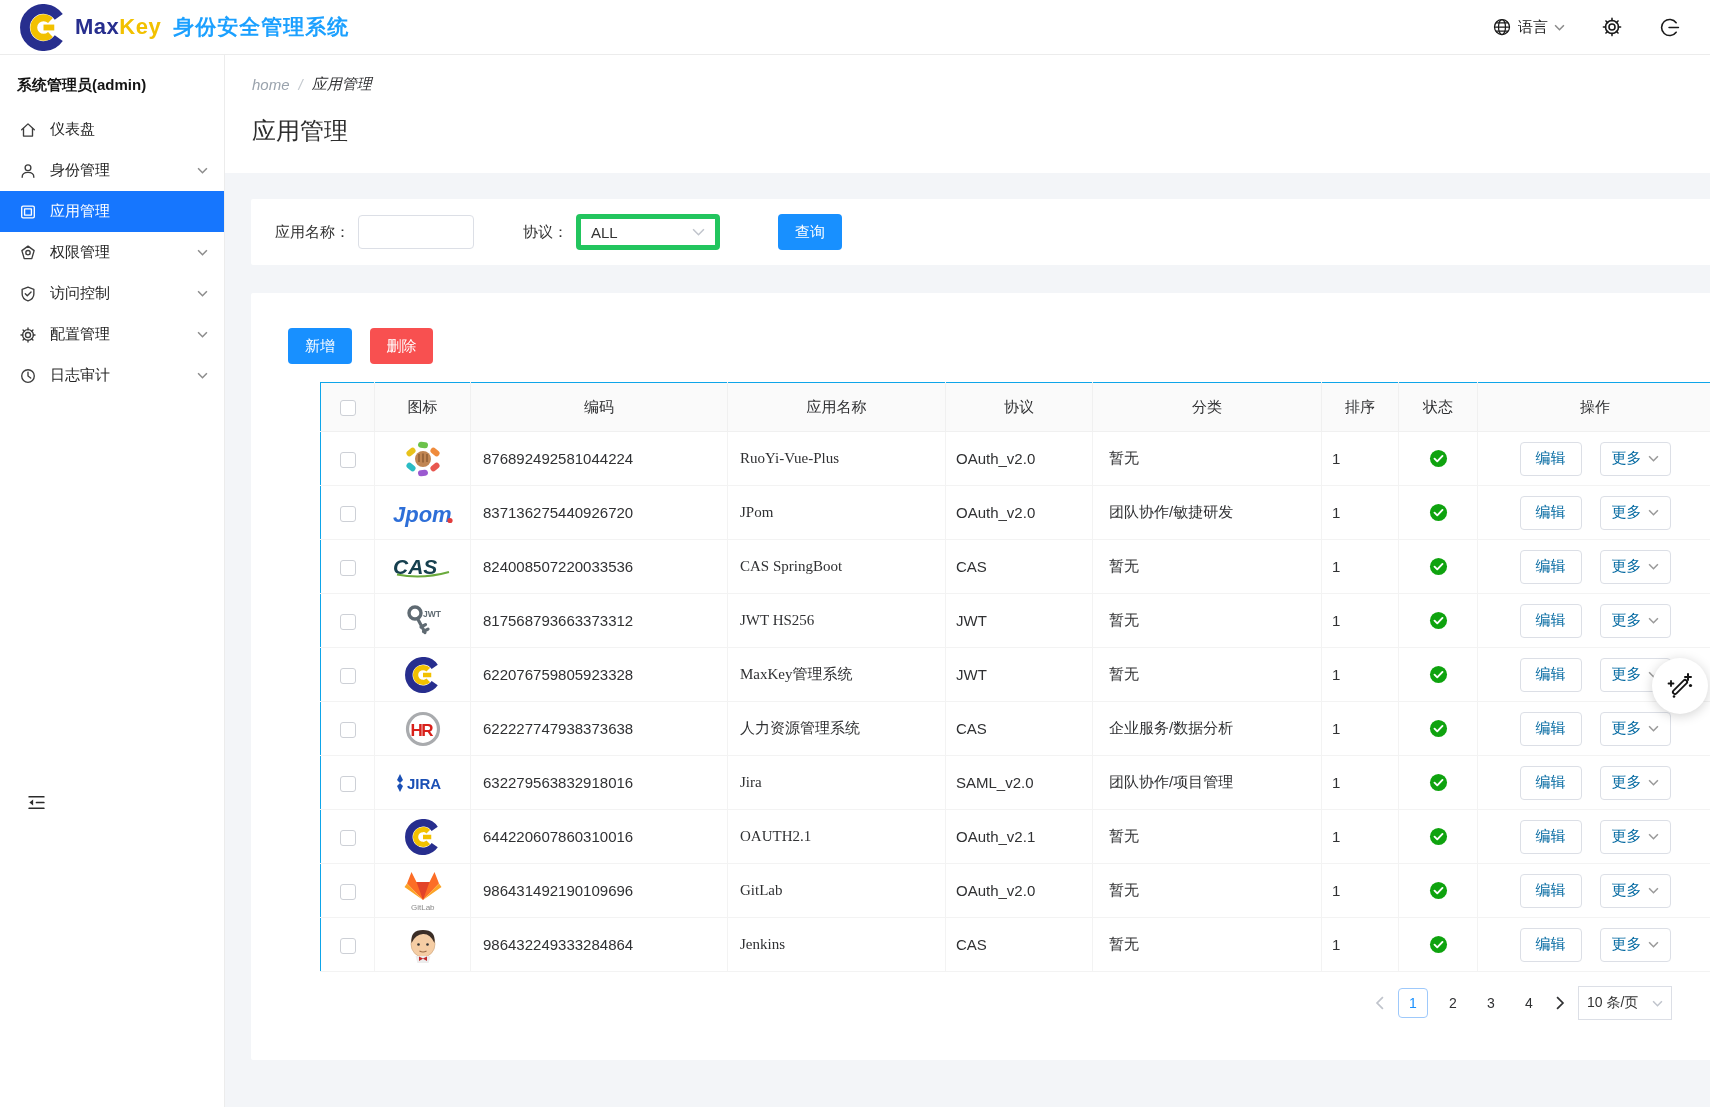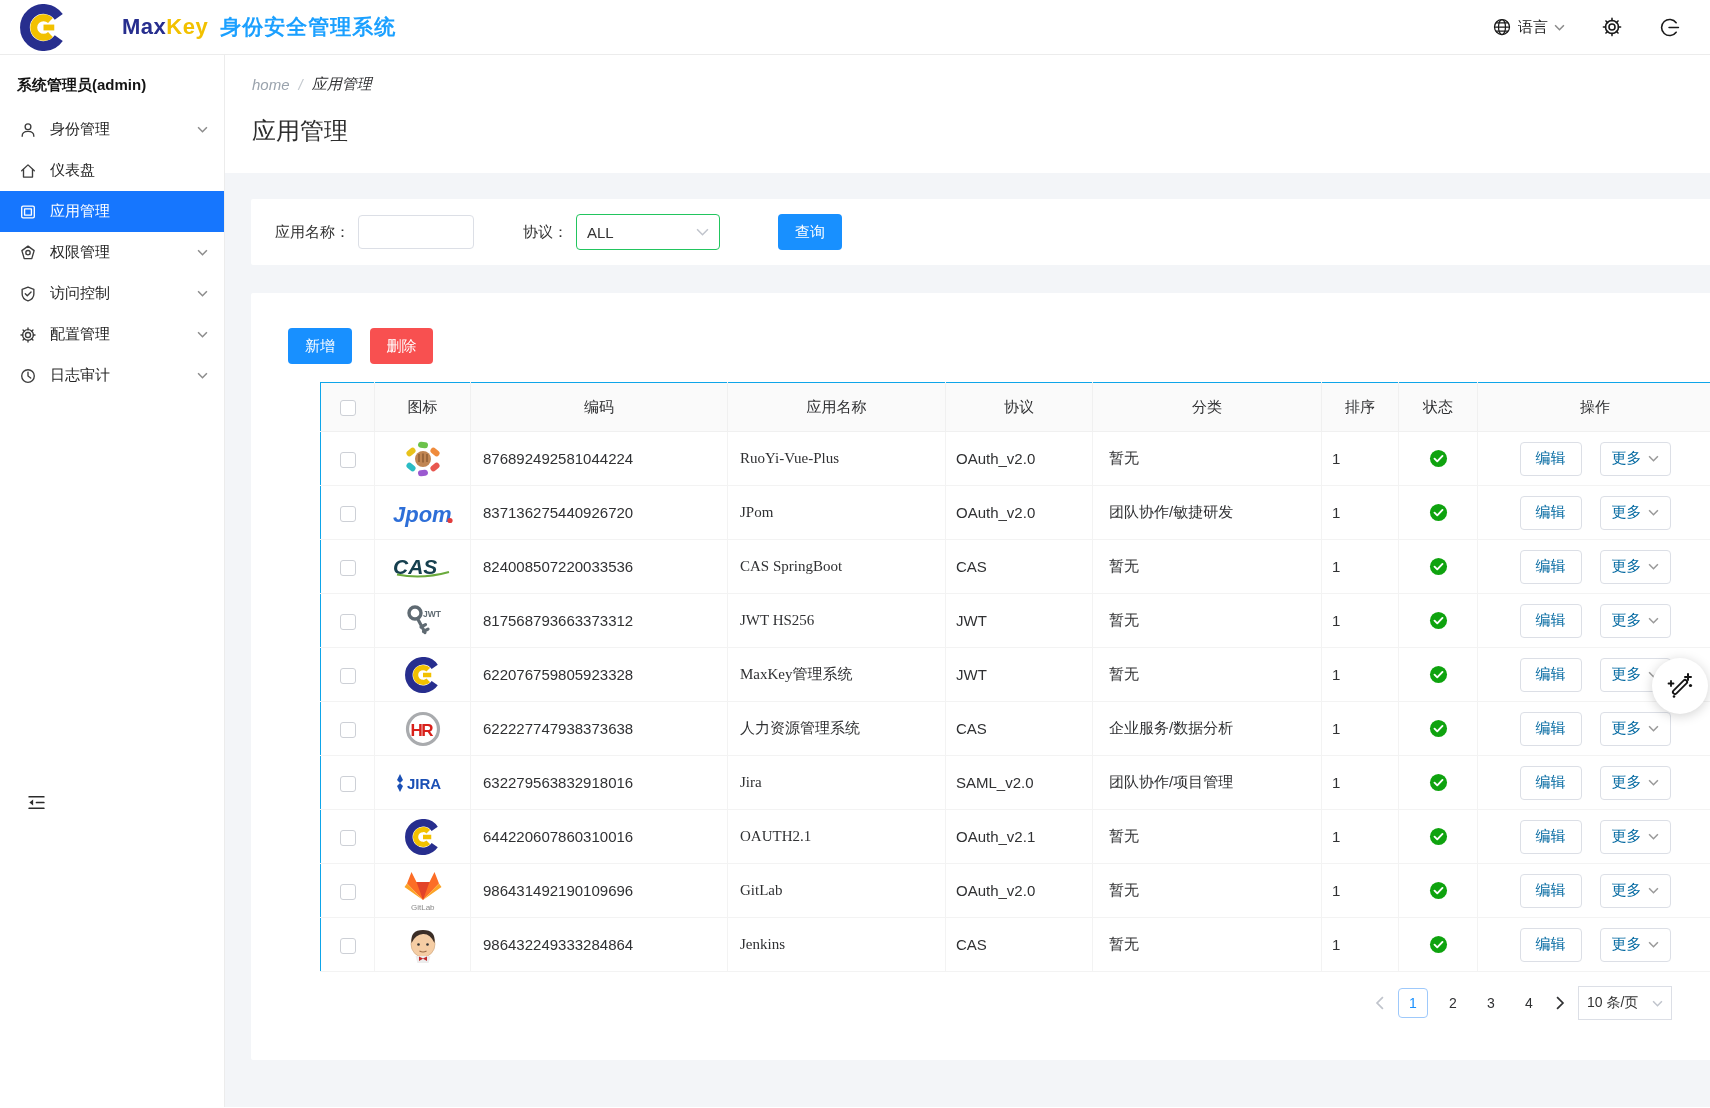--- a/index.html
+++ b/index.html
@@ -4,21 +4,21 @@
 <style>
   * { margin:0; padding:0; box-sizing:border-box; }
   html,body { width:1710px; height:1108px; overflow:hidden;
     font-family:"Liberation Sans","DejaVu Sans",sans-serif; background:#fff; color:#303133; }
 
   
   .topbar { height:55px; background:#fff; border-bottom:1px solid #ececec;
     display:flex; align-items:center; padding:0 30px 0 20px; position:relative; z-index:5; }
   .logo-mark { width:47px; height:47px; margin-right:8px; }
   .brand { font-size:22px; font-weight:bold; letter-spacing:.5px; }
-  .brand .b1 { color:var(--brand-navy);margin-left:47px; }
+  .brand .b1 { color:var(--brand-navy); }
   .brand .b2 { color:var(--brand-gold); }
   .brand-title { font-size:21px; font-weight:bold; color:var(--brand-blue); margin-left:12px; letter-spacing:1px; }
   .topbar-right { margin-left:auto; display:flex; align-items:center; gap:36px; }
   .lang-group { display:flex; align-items:center; gap:6px; font-size:15px; color:#1a1a1a; cursor:pointer; }
   .icon-btn { background:none; border:none; cursor:pointer; display:flex; align-items:center; }
 
   
   .layout { display:flex; height:1052px; }
   .sidebar { width:225px; background:#fff; border-right:1px solid #ececec; position:relative; flex:none; }
   .sidebar-user { padding:21px 18px 14px 17px; font-size:15px; font-weight:bold; color:#141414; }
@@ -37,21 +37,21 @@
   .breadcrumb .bc-home { color:#9aa3ad; cursor:pointer; }
   .breadcrumb .bc-sep { color:#c3c8ce; }
   .breadcrumb .bc-cur { color:#303133; }
   .page-title { font-size:24px; font-weight:500; color:#2d2d2d; margin-top:21px; }
   .content { flex:1; padding:26px 13px 0 26px; }
 
   .filter-card { background:#fff; border-radius:2px; height:66px; display:flex; align-items:center; padding:0 24px; }
   .f-label { font-size:15px; color:#333; }
   .f-input { width:116px; height:34px; border:1px solid #dcdfe6; border-radius:4px; margin-left:8px;
     font-size:14px; padding:0 8px; color:#333; outline:none; }
-  .f-select { width:144px; height:36px; border:1px solid #22c55e; border-radius:4px; margin-left:8px;
+  .f-select { width:144px; height:36px; border:5px solid #22c55e; border-radius:4px; margin-left:8px;
     display:flex; align-items:center; padding:0 10px; font-size:15px; color:#333; cursor:pointer; background:#fff; }
   .f-select .sel-chev { margin-left:auto; color:#c0c4cc; display:flex; }
   .gap-proto { margin-left:49px; }
   .btn-primary { height:36px; padding:0 20px; background:var(--accent); color:#fff; border:none;
     border-radius:4px; font-size:15px; cursor:pointer; }
   .search-btn { margin-left:58px; width:64px; padding:0; }
 
   .table-card { background:#fff; border-radius:2px; margin-top:28px; padding:35px 25px 40px 29px; }
   .toolbar { display:flex; gap:18px; padding-left:8px; }
   .btn-danger { height:36px; width:63px; background:var(--danger); color:#fff; border:none;
@@ -137,39 +137,39 @@
 </header>
 
 <div class="layout">
 
   <aside class="sidebar">
     <div class="sidebar-user">系统管理员(admin)</div>
     <nav id="sidebar-menu">
         <div class="menu-item">
           <span class="mi-icon">
             <svg width="18" height="18" viewBox="0 0 20 20" fill="none" stroke="currentColor" stroke-width="1.5" stroke-linecap="round" stroke-linejoin="round">
+              <path d="M3 9.8 L10 3.2 L17 9.8"></path>
+              <path d="M5 8.2 V16.8 H15 V8.2"></path>
+            </svg>
+          </span>
+          <span class="mi-label">仪表盘</span>
+        </div>
+        <div class="menu-item">
+          <span class="mi-icon">
+            <svg width="18" height="18" viewBox="0 0 20 20" fill="none" stroke="currentColor" stroke-width="1.5" stroke-linecap="round" stroke-linejoin="round">
               <circle cx="10" cy="6.4" r="3.2"></circle>
               <path d="M3.5 17 Q3.5 11.6 10 11.6 Q16.5 11.6 16.5 17"></path>
             </svg>
           </span>
           <span class="mi-label">身份管理</span>
           <span class="mi-chev">
             <svg width="11" height="7" viewBox="0 0 10 6" fill="none" stroke="currentColor" stroke-width="1.4">
               <path d="M1 1 L5 5 L9 1"></path>
             </svg>
           </span>
-        </div>
-        <div class="menu-item">
-          <span class="mi-icon">
-            <svg width="18" height="18" viewBox="0 0 20 20" fill="none" stroke="currentColor" stroke-width="1.5" stroke-linecap="round" stroke-linejoin="round">
-              <path d="M3 9.8 L10 3.2 L17 9.8"></path>
-              <path d="M5 8.2 V16.8 H15 V8.2"></path>
-            </svg>
-          </span>
-          <span class="mi-label">仪表盘</span>
         </div>
         <div class="menu-item active">
           <span class="mi-icon">
             <svg width="18" height="18" viewBox="0 0 20 20" fill="none" stroke="currentColor" stroke-width="1.5" stroke-linecap="round" stroke-linejoin="round">
               <rect x="3" y="3.4" width="14" height="13.2" rx="1.5"></rect>
               <rect x="6.2" y="6.6" width="7.6" height="6.8"></rect>
             </svg>
           </span>
           <span class="mi-label">应用管理</span>
         </div>

